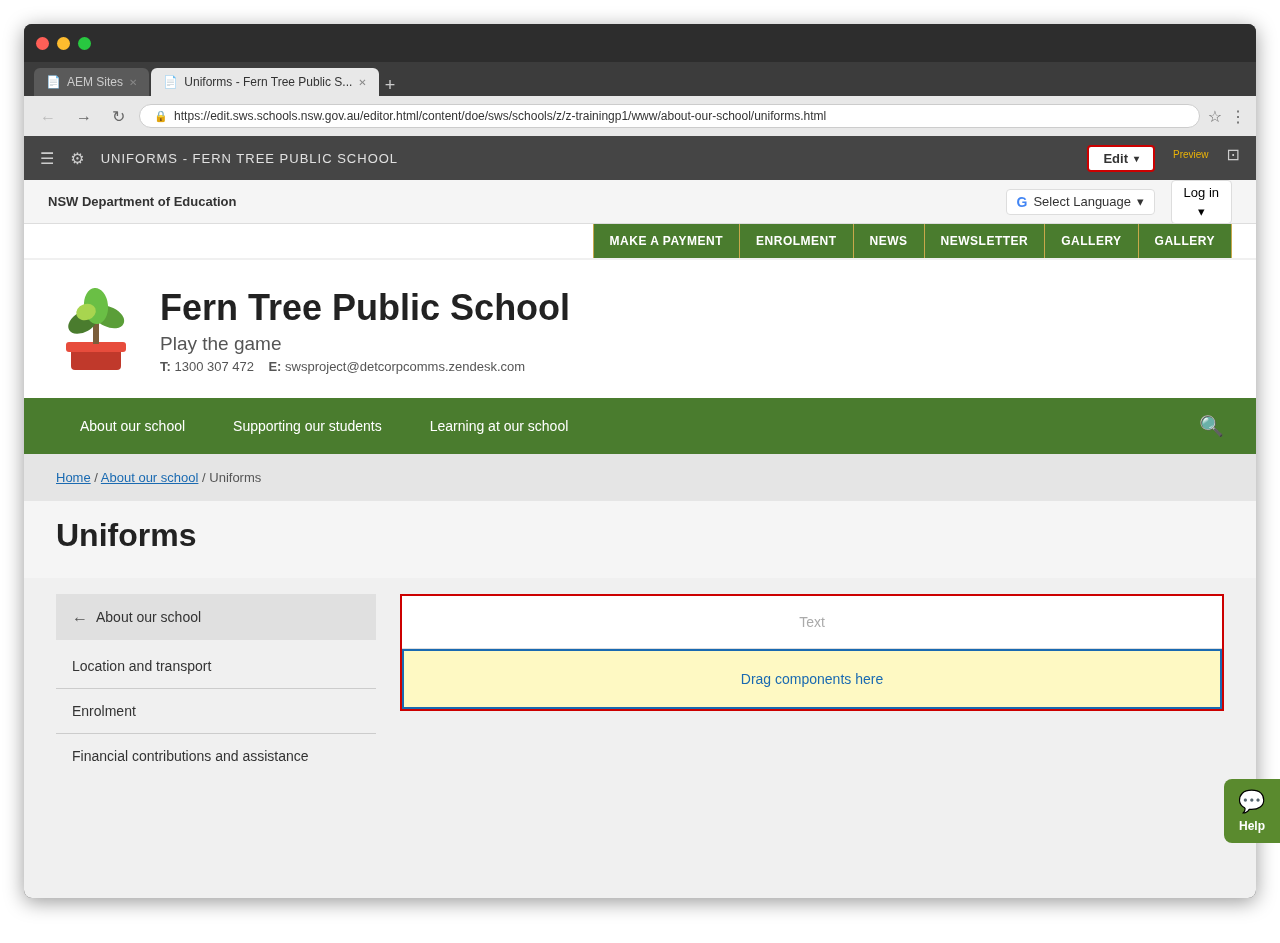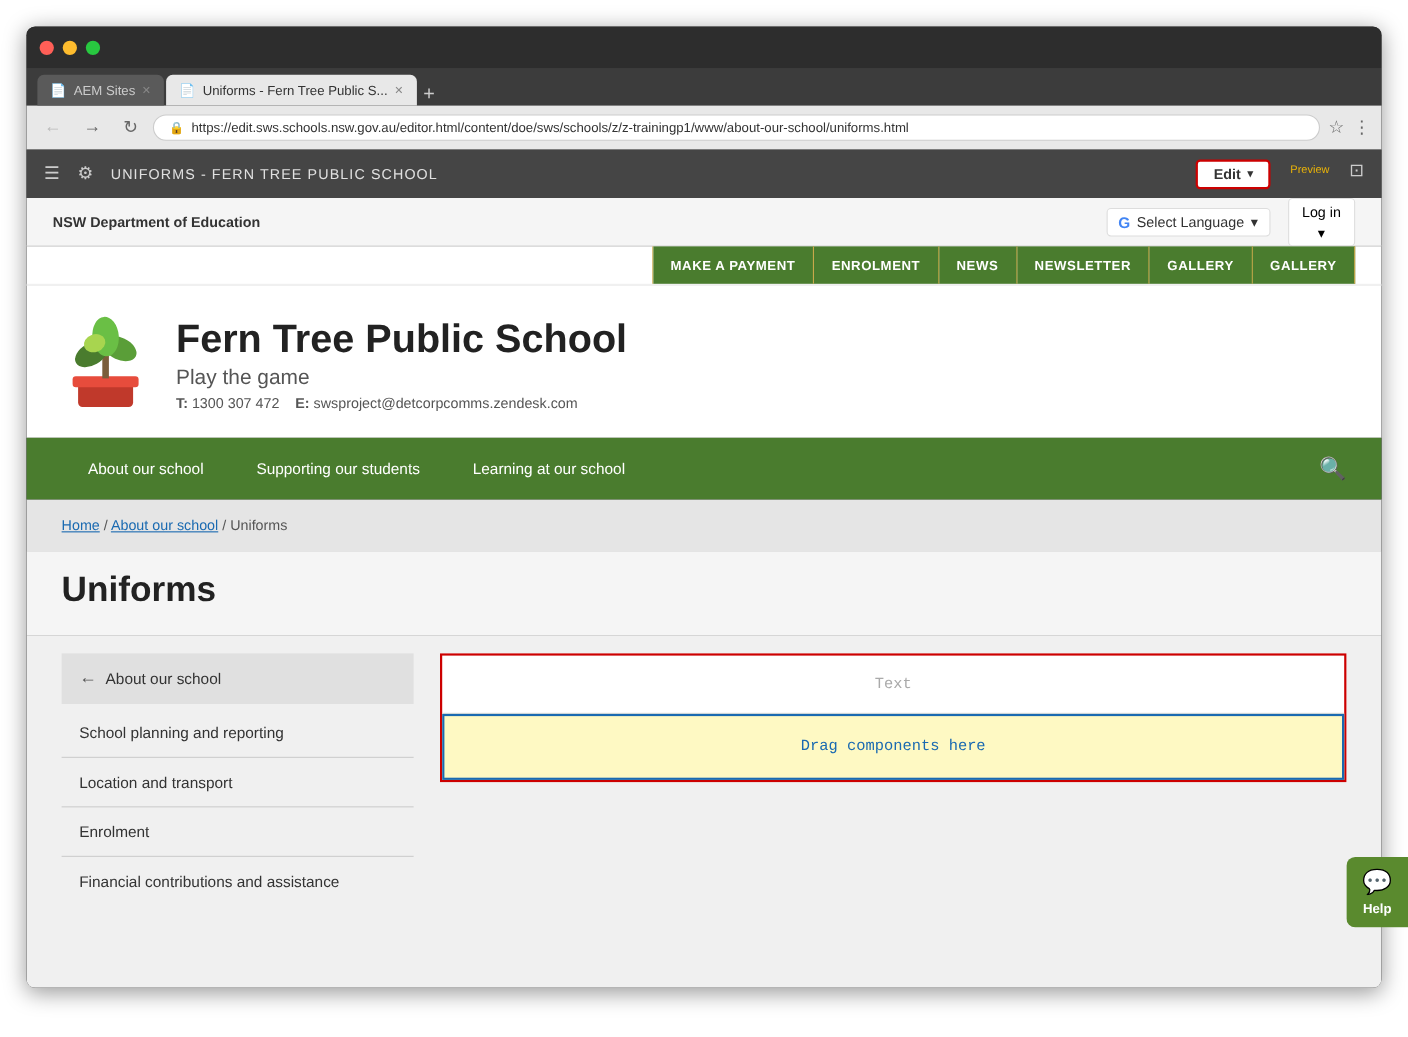--- a/index.html
+++ b/index.html
@@ -261,21 +261,21 @@
     .sidebar-item {
       padding: 14px 16px;
       font-size: 14px;
       color: #333;
       cursor: pointer;
       border-bottom: 1px solid #ccc;
     }
     .sidebar-item:last-child { border-bottom: none; }
 
     
-    .main-content { flex: 1; font-family: Liberation Mono, monospace; }
+    .main-content { flex: 1; }
     .content-edit-box {
       border: 2px solid #cc0000;
       background: #fff;
       padding: 0;
     }
     .text-area-box {
       border-bottom: 1px solid #ddd;
       padding: 18px;
       min-height: 50px;
       display: flex;
@@ -441,21 +441,20 @@
     <h2 class="page-title">Uniforms</h2>
   </div>
 
   <div class="content-area">
 
     <div class="sidebar">
       <div class="sidebar-back">
         <span class="sidebar-back-arrow">←</span>
         <span>About our school</span>
       </div>
-      <div class="sidebar-item">School planning and reporting</div>
       <div class="sidebar-item">Location and transport</div>
       <div class="sidebar-item">Enrolment</div>
       <div class="sidebar-item">Financial contributions and assistance</div>
     </div>
 
     <div class="main-content">
       <div class="content-edit-box">
         <div class="text-area-box">
           <span class="text-placeholder">Text</span>
         </div>

